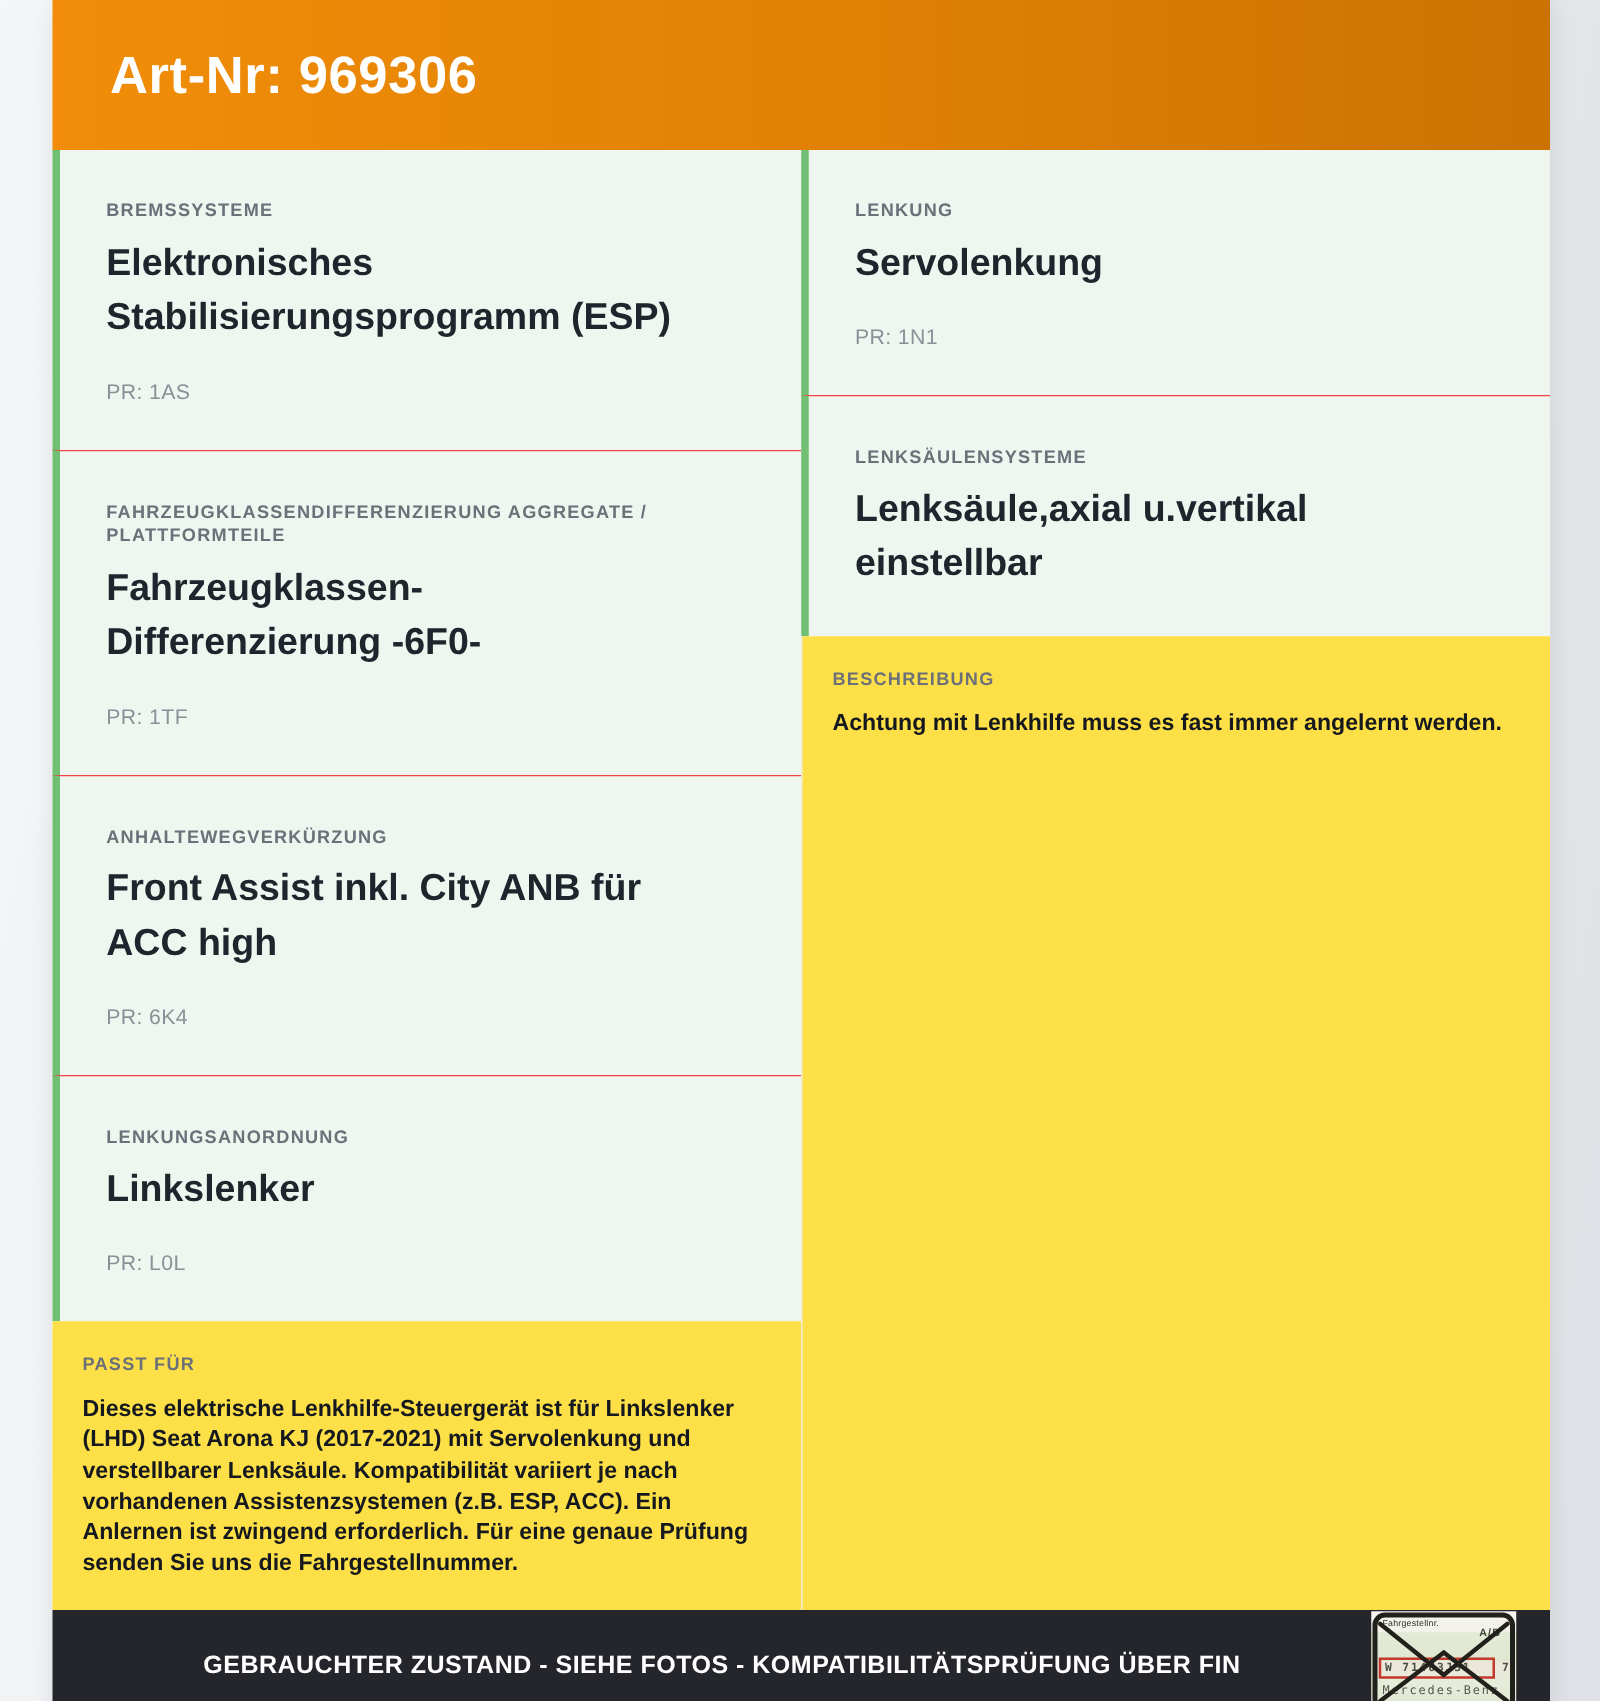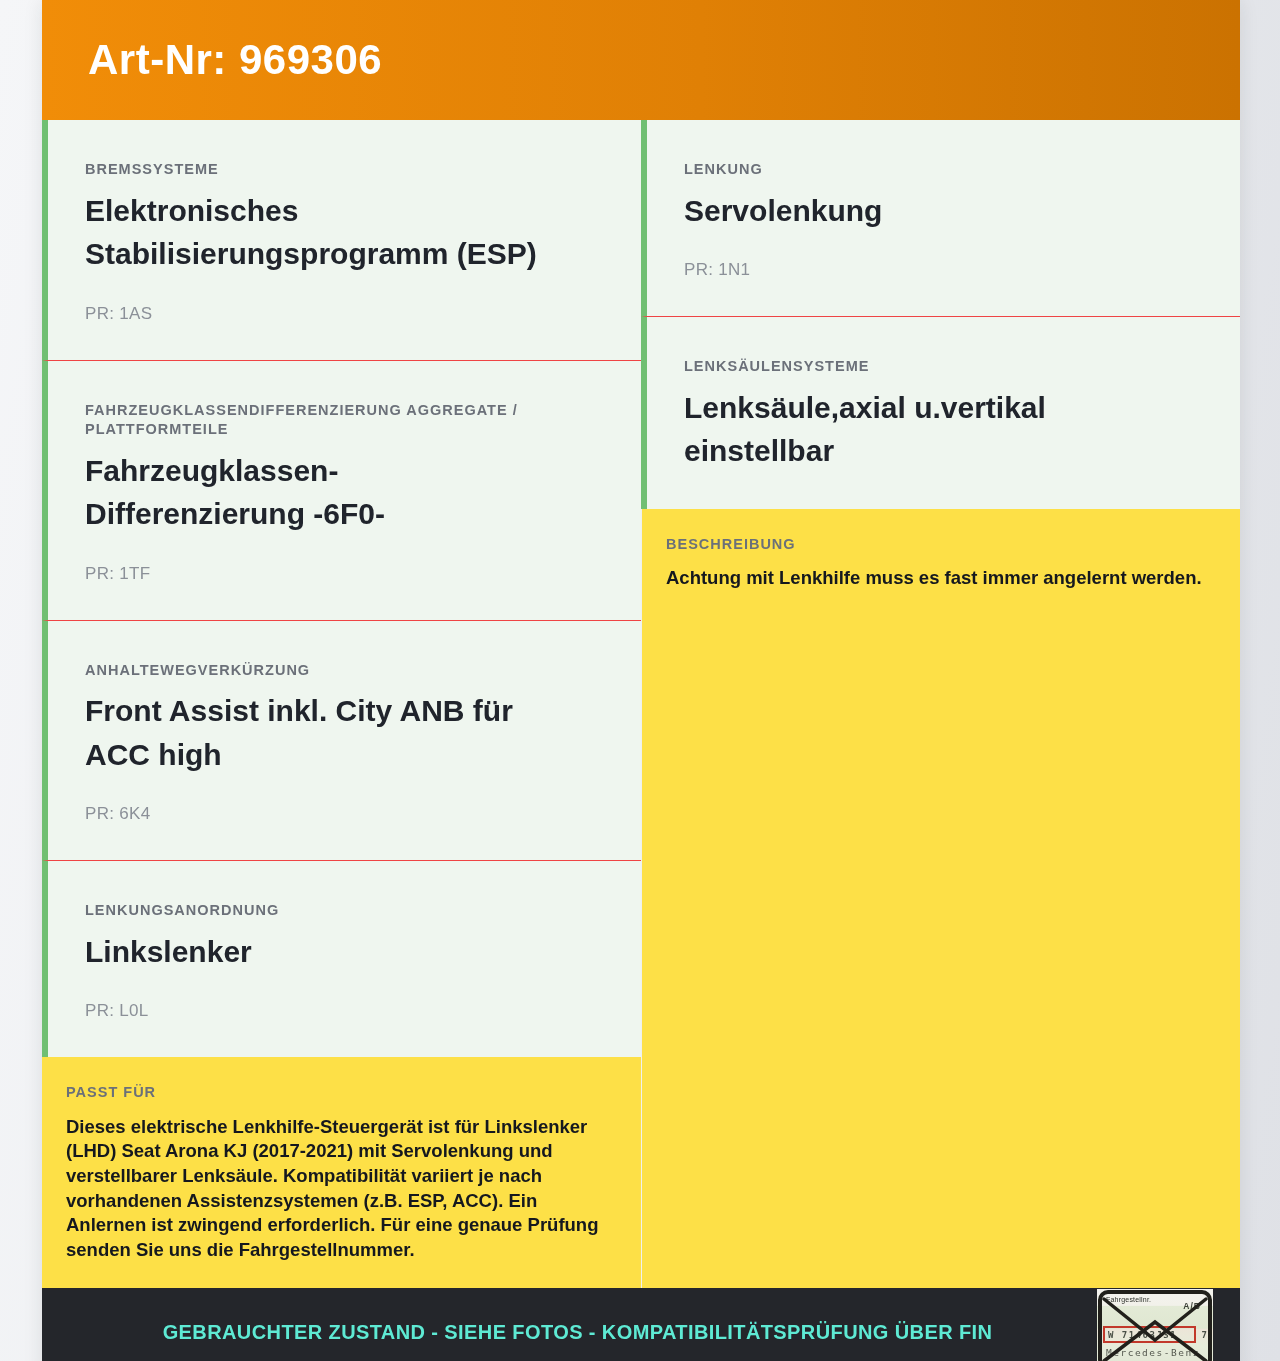--- a/index.html
+++ b/index.html
@@ -41,21 +41,21 @@
   
   .text-card{background:#fde047;flex:1;padding:26px 24px;box-sizing:border-box;}
   .column-right .text-card{border-left:1px solid #eef0f0;}
   .text-card-body{
     margin-top:12px;color:#15181e;font-size:18.5px;font-weight:bold;line-height:1.33;
     max-width:560px;
   }
   
   .footer{flex:none;height:88px;background:#24262b;display:flex;align-items:center;}
   .footer-text{
-    flex:1;text-align:center;color:#5eead4;font-weight:bold;font-size:20px;
+    flex:1;text-align:center;color:#ffffff;font-weight:bold;font-size:20px;
     letter-spacing:.4px;padding-left:16px;white-space:nowrap;
   }
   
   .photo{
     position:relative;flex:none;width:116px;height:82px;margin:1px 27px 5px 0;
     background:linear-gradient(180deg,#f4f3ee 0%,#f2f1ea 20%,#e3ead6 21%,#dfe7d1 48%,#ece5d8 49%,#e6ecda 70%,#dfe6d3 100%);
     overflow:hidden;
   }
   .photo-doclabel{position:absolute;top:7px;left:9px;font-size:7px;color:#2c2f29;letter-spacing:.2px;}
   .photo-row{position:absolute;top:12px;right:12px;font-size:8.5px;font-weight:bold;color:#3c4038;letter-spacing:1px;}

